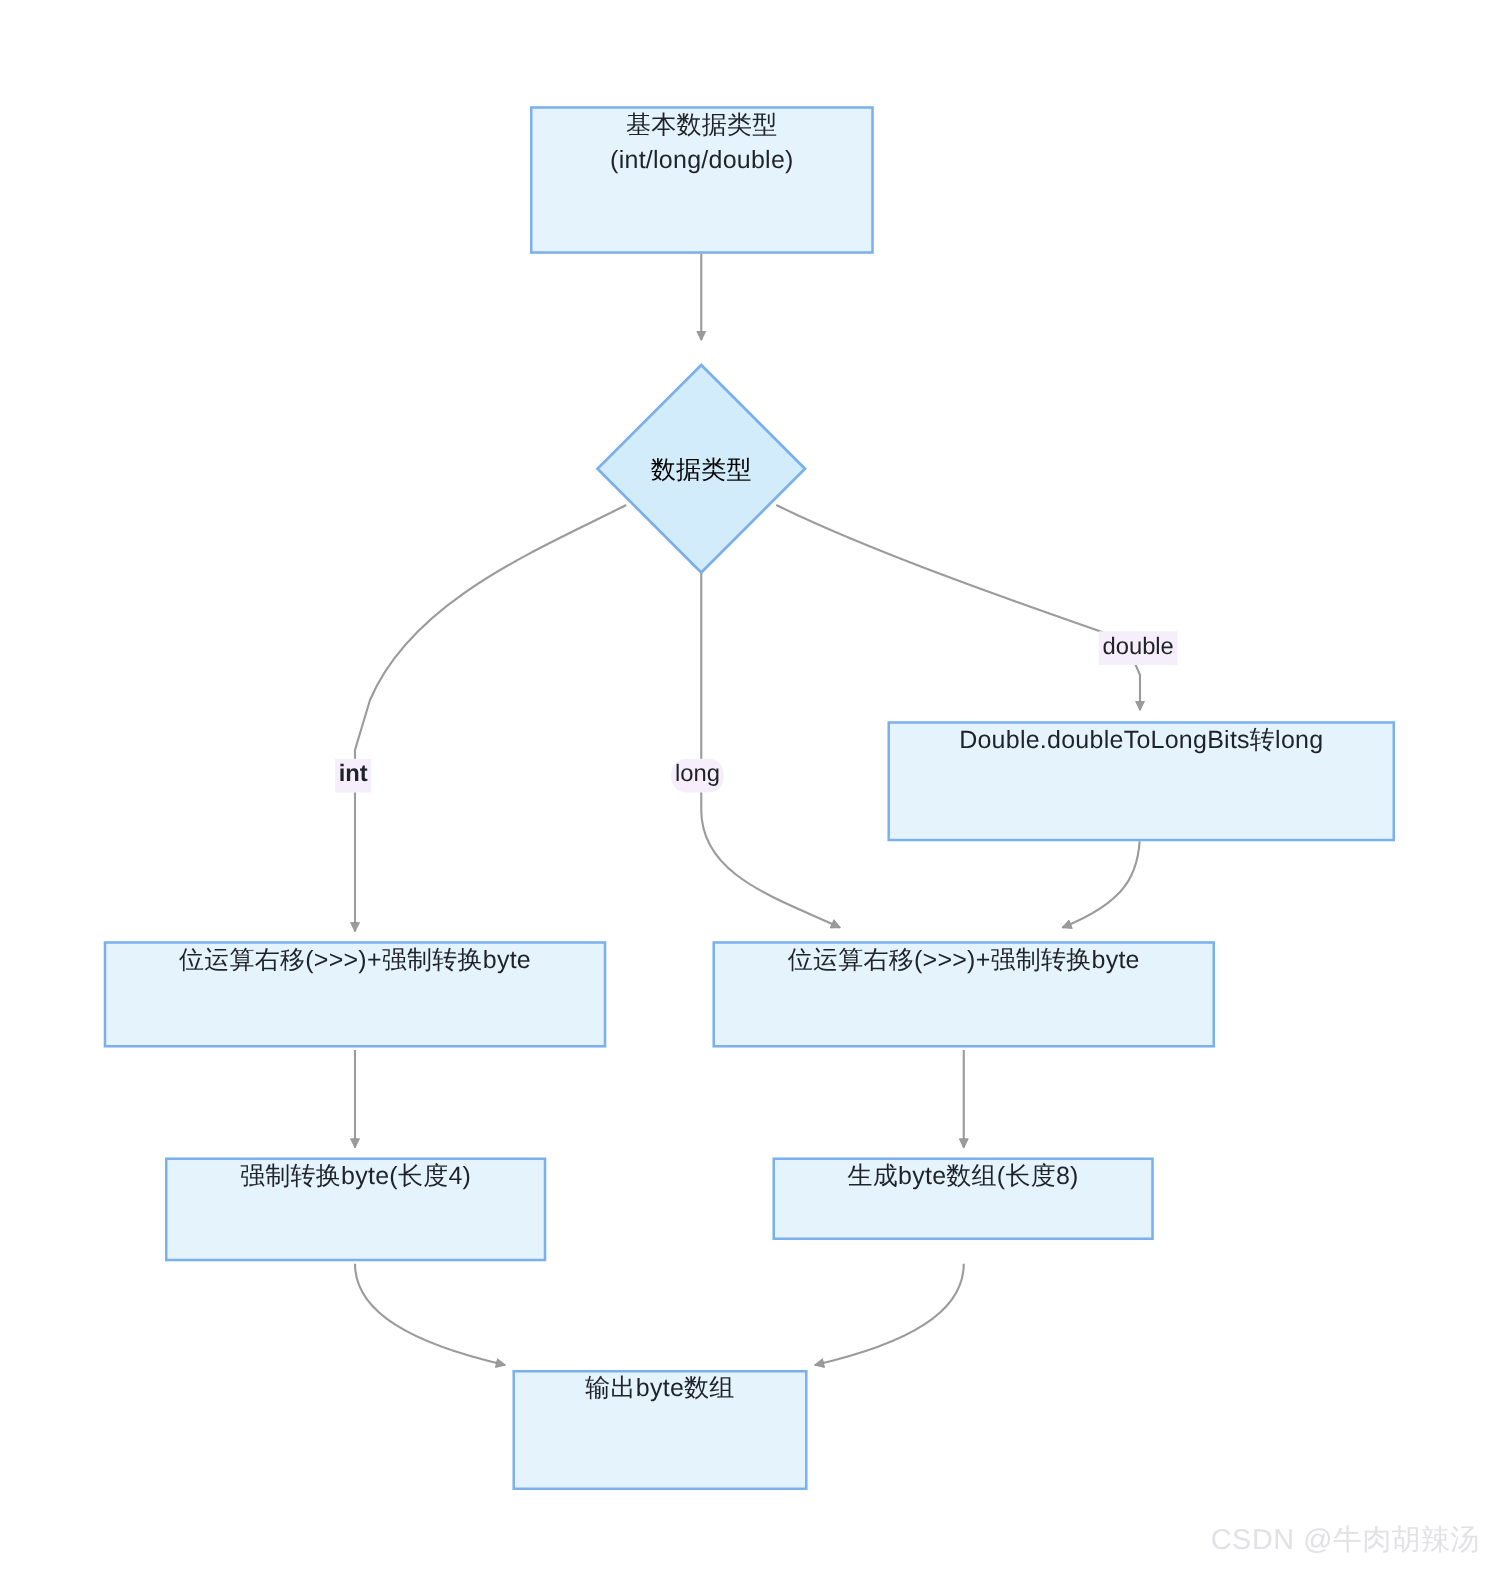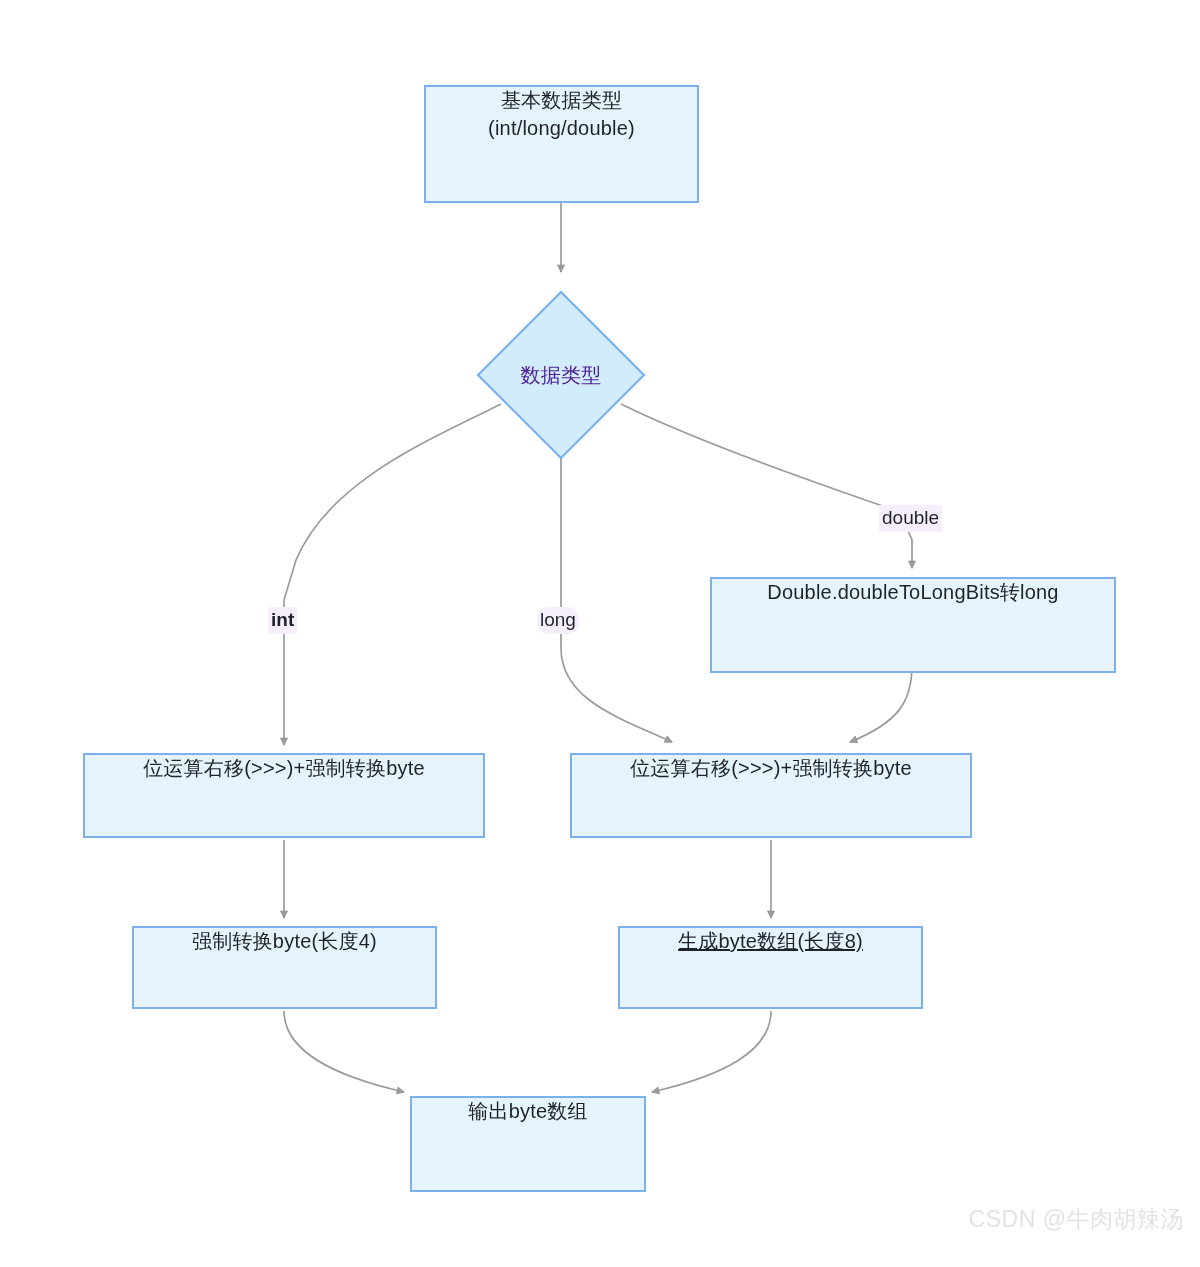--- a/index.html
+++ b/index.html
@@ -58,37 +58,37 @@
   }
   .diamond-label {
     position: absolute;
     left: 0;
     top: 0;
     width: 100%;
     height: 100%;
     display: flex;
     align-items: center;
     justify-content: center;
-    color: #4c1d95;
+    color: #000000;
     font-size: 20px;
     letter-spacing: 0.2px;
   }
   .edge-label {
     position: absolute;
     background: #f6eefb;
     color: #1f2329;
     font-size: 19px;
     line-height: 1.2;
     padding: 2px 3px;
     white-space: nowrap;
   }
   .watermark {
     position: absolute;
     right: 16px;
-    bottom: 32px;
+    bottom: 20px;
     color: #e2e2e6;
     font-size: 23px;
     letter-spacing: 0.5px;
     user-select: none;
   }
 </style>
 </head>
 <body>
 
 <div id="flow-root">
@@ -142,21 +142,21 @@
   </div>
 
   <div class="node" style="left:570px; top:753px; width:402px; height:85px;">
     <span class="node-text">位运算右移(&gt;&gt;&gt;)+强制转换byte</span>
   </div>
 
   <div class="node" style="left:132px; top:926px; width:305px; height:83px;">
     <span class="node-text">强制转换byte(长度4)</span>
   </div>
 
-  <div class="node" style="left:618px; top:926px; width:305px; height:83px;text-decoration:underline;">
+  <div class="node" style="left:618px; top:926px; width:305px; height:66px;">
     <span class="node-text">生成byte数组(长度8)</span>
   </div>
 
   <div class="node" style="left:410px; top:1096px; width:236px; height:96px;">
     <span class="node-text">输出byte数组</span>
   </div>
 
   <div class="edge-label" style="left:268px; top:607px;font-weight:bold;">int</div>
   <div class="edge-label" style="left:537px; top:607px;border-radius:12px;">long</div>
   <div class="edge-label" style="left:879px; top:505px;">double</div>

